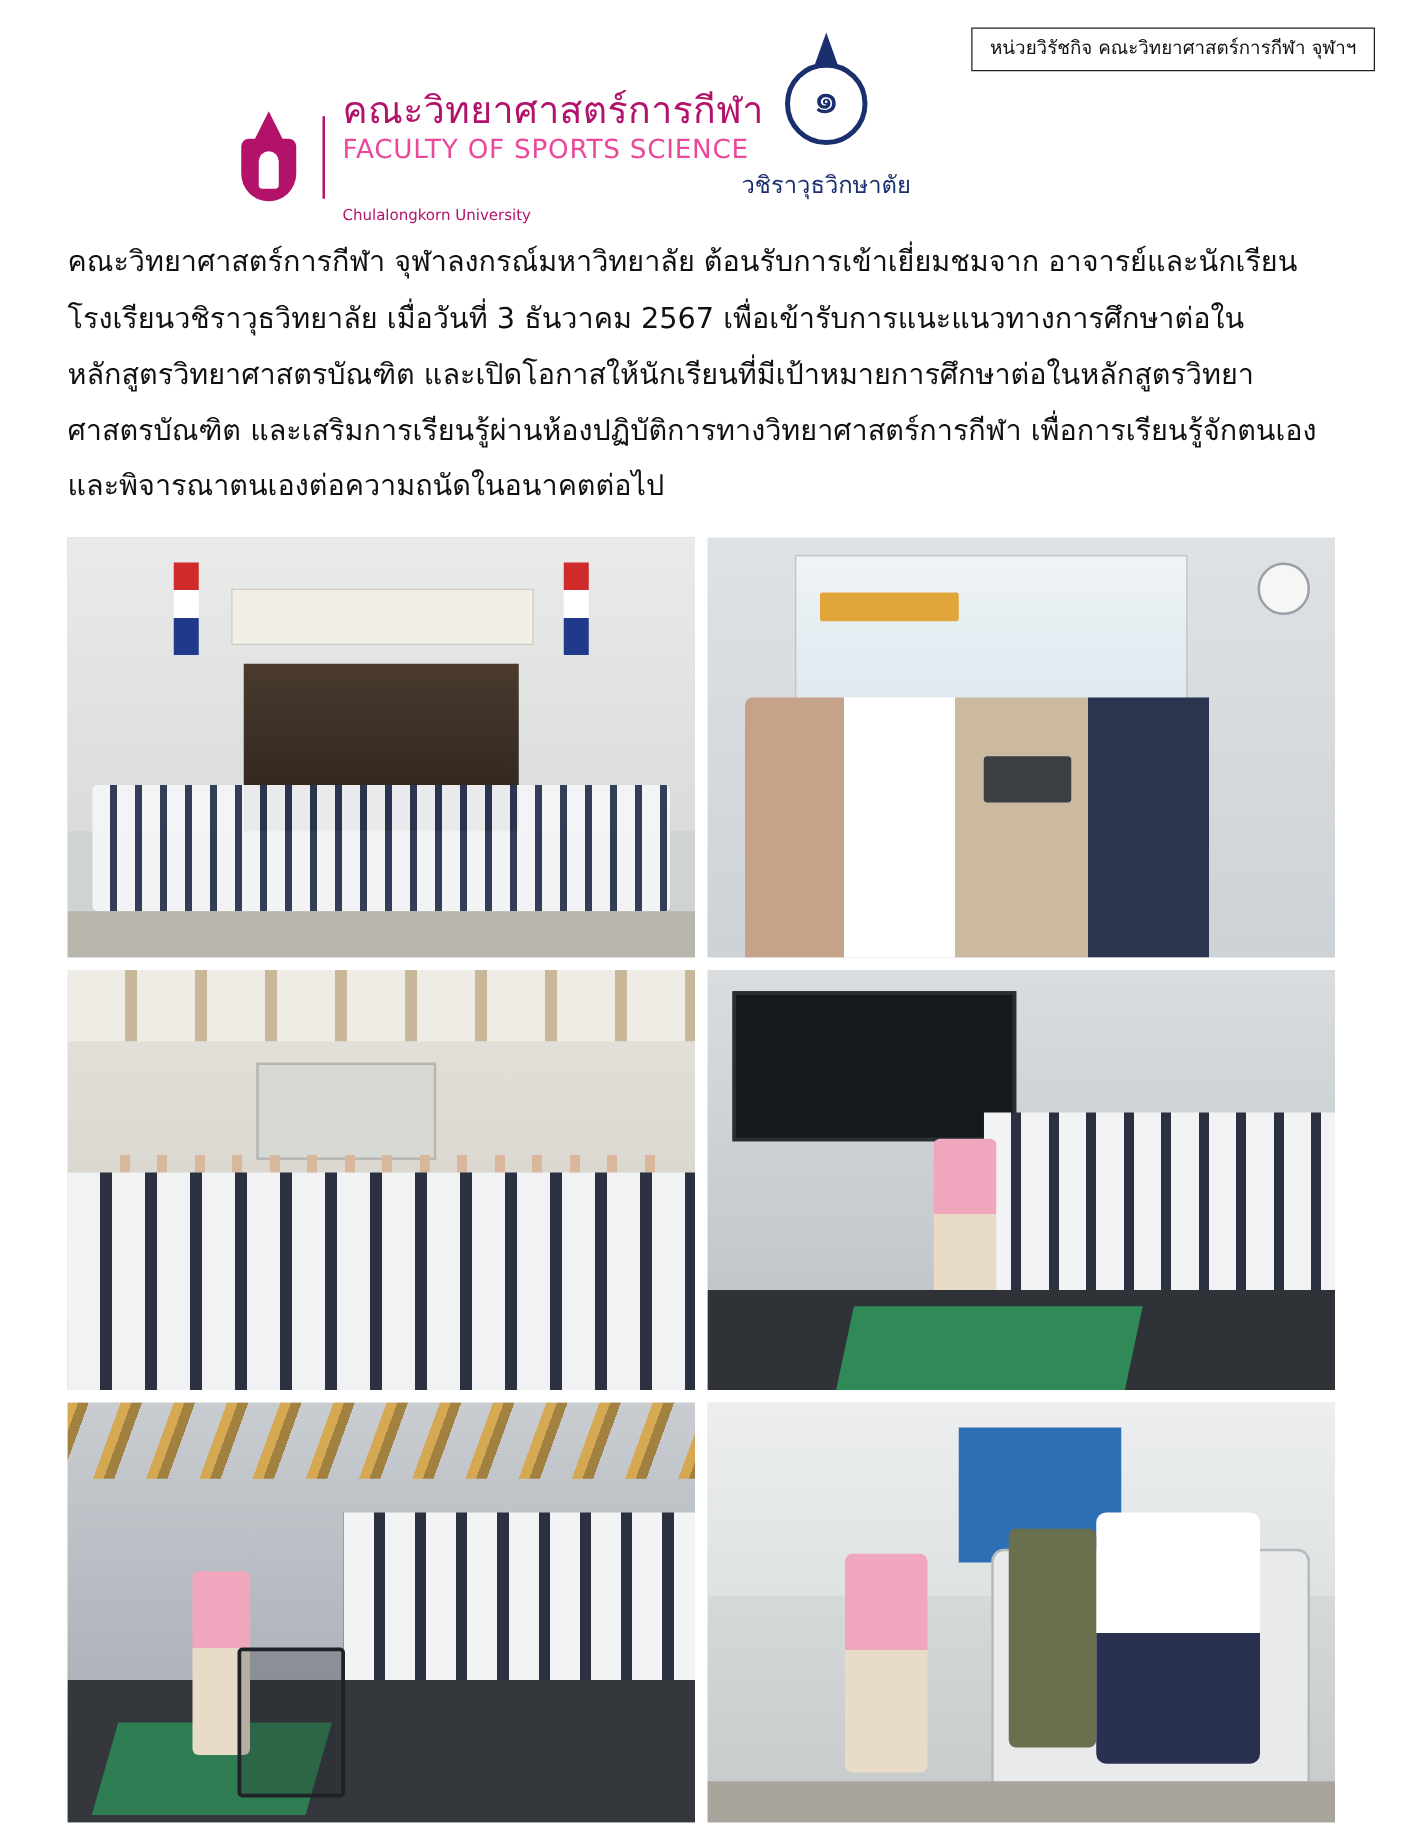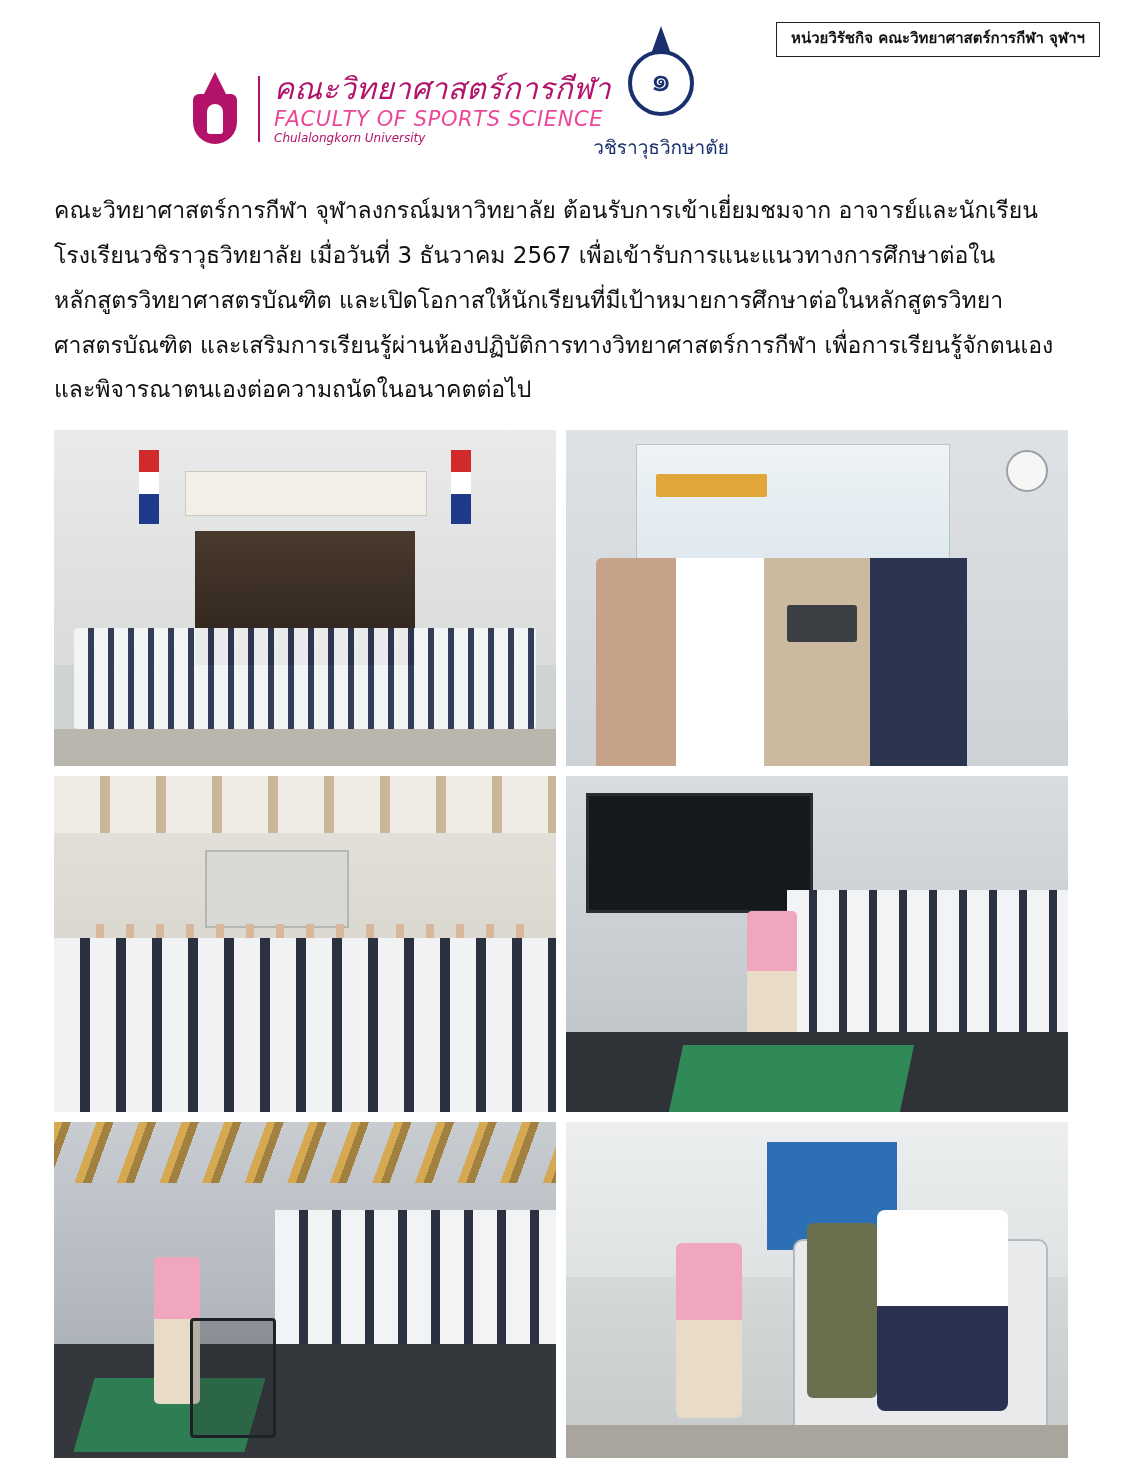--- a/index.html
+++ b/index.html
@@ -33,31 +33,29 @@
     position: absolute;
     top: 22px;
     right: 22px;
     border: 1px solid #222;
     background: #fff;
     padding: 7px 14px 9px 14px;
     font-size: 15px;
     line-height: 1.1;
     color: #111;
     white-space: nowrap;
-    font-weight: bold;
   }
 
   .logo-block {
     position: absolute;
     top: 72px;
     left: 186px;
     display: flex;
     align-items: center;
     gap: 14px;
-    font-style: italic;
   }
 
   .cu-emblem {
     width: 58px;
     height: 74px;
     position: relative;
   }
   .cu-emblem .crown {
     position: absolute;
     left: 50%;
@@ -105,20 +103,21 @@
   .logo-text .en {
     font-size: 21px;
     color: #ec4899;
     letter-spacing: 0.6px;
     line-height: 1.15;
   }
   .logo-text .sub {
     font-size: 12px;
     color: #b2126a;
     line-height: 1.3;
+    margin-top: 34px;
   }
 
   .school-logo {
     position: absolute;
     top: 26px;
     left: 586px;
     width: 150px;
     text-align: center;
   }
   .school-mark {

